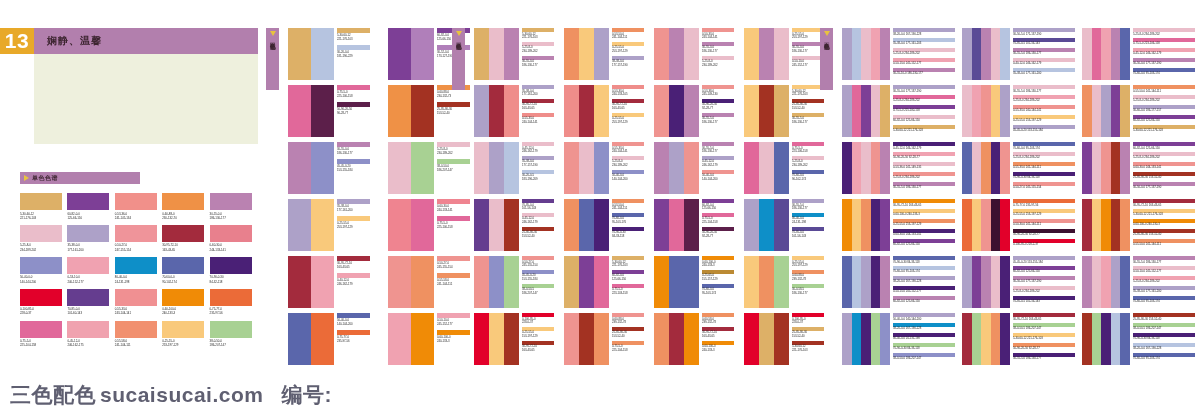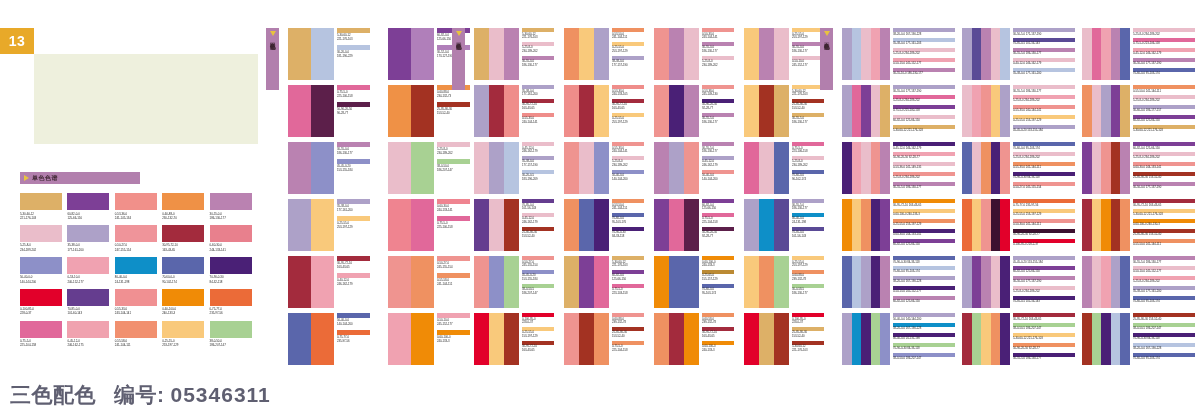--- a/index.html
+++ b/index.html
@@ -10,21 +10,21 @@
     overflow: hidden;
     position: relative;
   }
   .sheet { position: relative; width: 1200px; height: 415px; }
 
   
   .left-panel { position: absolute; left: 0; top: 28px; width: 258px; }
   .title-row { display: flex; height: 26px; align-items: stretch; }
   .num-badge {
     width: 34px; background: #e8a929; color: #ffffff;
-    font-size: 14px; font-weight: bold; display: flex;
+    font-size: 21px; font-weight: bold; display: flex;
     align-items: center; justify-content: center; letter-spacing: .5px;
   }
   .title-bar {
     flex: 1; background: #b27fad; display: flex; align-items: center;
     padding-left: 13px; color: #3d2530; font-size: 10px;
     font-weight: bold; letter-spacing: 1px;
   }
   .green-panel { height: 90px; background: #eef0dd; margin-left: 34px; }
 
   .mono-label-bar {
@@ -107,20 +107,21 @@
   .footer .wm-code { margin-left: 6px; letter-spacing: 1px; }
 </style>
 </head>
 <body>
 
 <div class="sheet">
 
   <div class="left-panel">
     <div class="title-row">
       <div class="num-badge">13</div>
+      <div class="title-bar">娴静、温馨</div>
     </div>
     <div class="green-panel"></div>
 
     <div class="mono-label-bar">
       <span class="tri"></span>
       <span class="mono-label-text">单色色谱</span>
     </div>
     <div class="mono-grid">
         <div class="mono-cell">
           <div class="mono-chip" style="background: rgb(221, 176, 103);"></div>
@@ -1864,17 +1865,17 @@
               <div class="leg-chip" style="background: rgb(90, 102, 171);"></div>
               <div class="leg-txt">70-60-0-0  95-103-174</div>
             </div>
           </div>
         </div>
       </div>
   </div>
 
   <div class="footer">
     <span>三色配色</span>
+    <span class="wm-site">sucaisucai.com</span>
     <span class="wm-label">编号:</span>
-    <span class="wm-code">05346311</span>
   </div>
 
 </div>
 
 </body></html>

